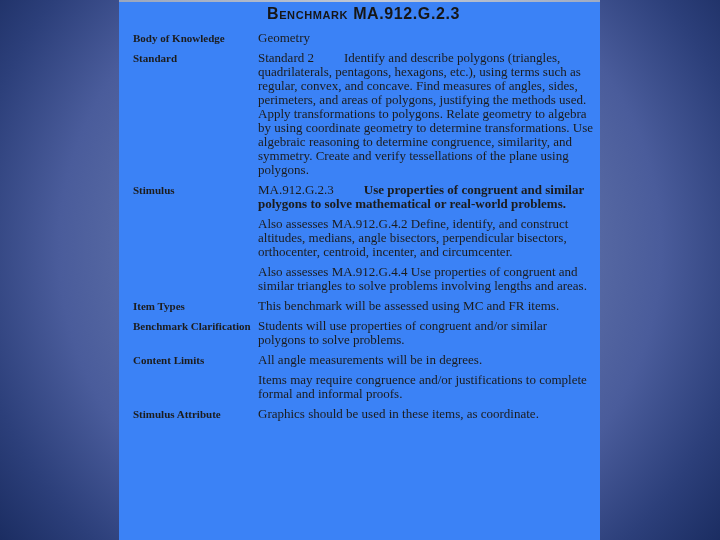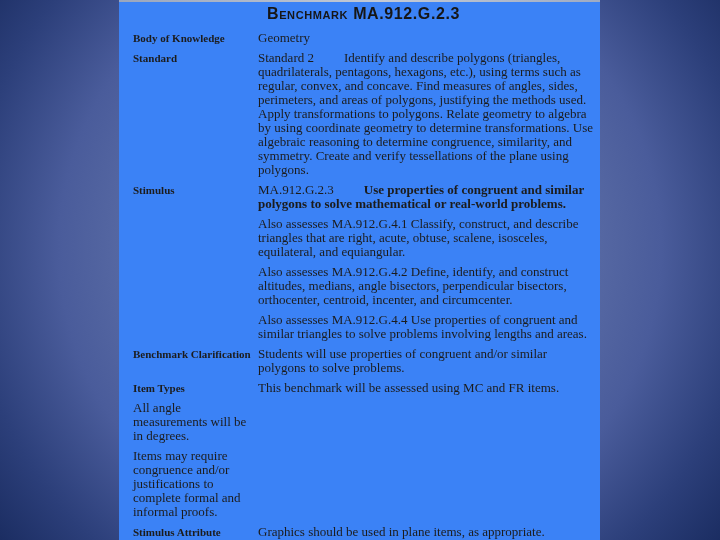--- a/index.html
+++ b/index.html
@@ -76,49 +76,49 @@
         <div class="label">Standard</div>
         <div class="content">
           <p><span class="lead">Standard 2</span><span>Identify and describe polygons (triangles, quadrilaterals, pentagons, hexagons, etc.), using terms such as regular, convex, and concave. Find measures of angles, sides, perimeters, and areas of polygons, justifying the methods used. Apply transformations to polygons. Relate geometry to algebra by using coordinate geometry to determine transformations. Use algebraic reasoning to determine congruence, similarity, and symmetry. Create and verify tessellations of the plane using polygons.</span></p>
         </div>
       </div>
 
       <div class="row">
         <div class="label">Stimulus</div>
         <div class="content">
           <p class="bold-par"><span class="lead">MA.912.G.2.3</span><span>Use properties of congruent and similar polygons to solve mathematical or real-world problems.</span></p>
-          <p>Also assesses MA.912.G.4.1 Classify, construct, and describe triangles that are right, acute, obtuse, scalene, isosceles, equilateral, and equiangular.</p>
           <p>Also assesses MA.912.G.4.2 Define, identify, and construct altitudes, medians, angle bisectors, perpendicular bisectors, orthocenter, centroid, incenter, and circumcenter.</p>
           <p>Also assesses MA.912.G.4.4 Use properties of congruent and similar triangles to solve problems involving lengths and areas.</p>
+        </div>
+      </div>
+
+      <div class="row">
+        <div class="label">Item Types</div>
+        <div class="content">
+          <p>This benchmark will be assessed using MC and FR items.</p>
         </div>
       </div>
 
       <div class="row">
         <div class="label">Benchmark Clarification</div>
         <div class="content">
           <p>Students will use properties of congruent and/or similar polygons to solve problems.</p>
         </div>
       </div>
 
       <div class="row">
-        <div class="label">Item Types</div>
-        <div class="content">
-          <p>This benchmark will be assessed using MC and FR items.</p>
-        </div>
-      </div>
-
-      <div class="row">
+        <div class="label">Content Limits</div>
         <div class="content">
           <p>All angle measurements will be in degrees.</p>
           <p>Items may require congruence and/or justifications to complete formal and informal proofs.</p>
         </div>
       </div>
 
       <div class="row">
         <div class="label">Stimulus Attribute</div>
         <div class="content">
-          <p>Graphics should be used in plane items, as appropriate.</p>
+          <p>Graphics should be used in these items, as coordinate.</p>
         </div>
       </div>
 
     </div>
   </div>
 </div>
 
 </body></html>

